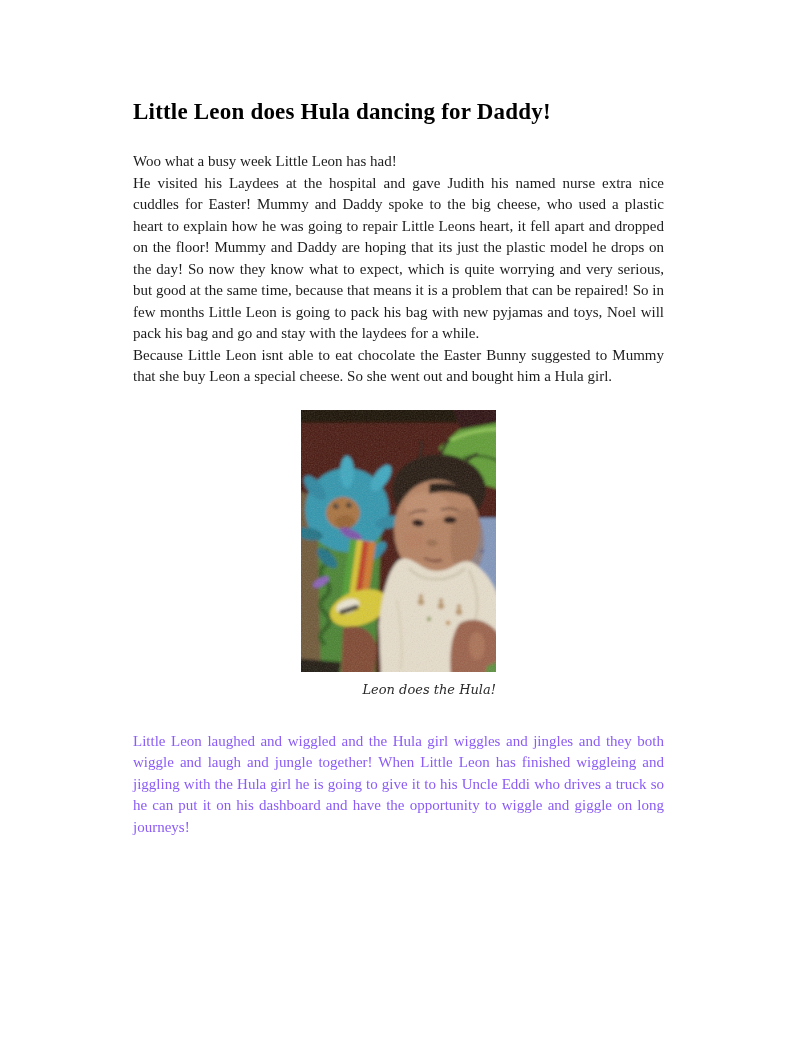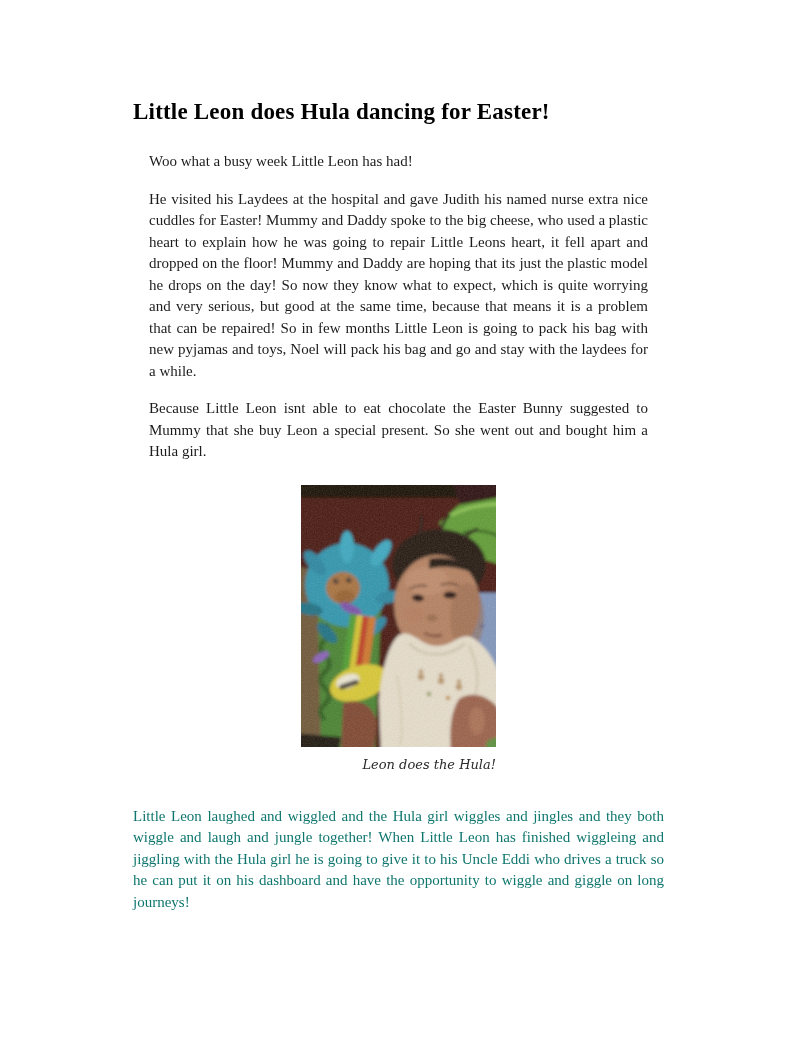--- a/index.html
+++ b/index.html
@@ -25,21 +25,21 @@
     color: #000000;
     font-family: "Liberation Serif", serif;
   }
   .body-text {
     margin-top: 26px;
     font-size: 15px;
     line-height: 21.5px;
     text-align: justify;
     color: #1c1c1c;
   }
-  .body-text p { margin: 16px; }
+  .body-text p { margin: 0; }
   .photo-figure {
     margin: 22px auto 0 auto;
     width: 195px;
     text-align: right;
   }
   .photo-frame {
     width: 195px; height: 262px;
     overflow: hidden;
     display: block;
     background: #47130d;
@@ -50,43 +50,43 @@
     font-style: italic;
     color: #2a2a2a;
     font-family: "DejaVu Serif", serif;
     white-space: nowrap;
   }
   .final-para {
     margin-top: 34px;
     font-size: 15px;
     line-height: 21.5px;
     text-align: justify;
-    color: #0f766e;
+    color: #8b5cf6;
   }
   .page-number {
     position: absolute;
     top: 1012px; left: 0;
     width: 100%;
     text-align: center;
     font-size: 13.5px;
     color: #4a4a4a;
   }
 </style>
 </head>
 <body>
 
 <div class="page">
   <div class="content">
 
-    <h1 class="doc-title">Little Leon does Hula dancing for Easter!</h1>
+    <h1 class="doc-title">Little Leon does Hula dancing for Daddy!</h1>
 
     <div class="body-text">
       <p>Woo what a busy week Little Leon has had!</p>
       <p>He visited his Laydees at the hospital and gave Judith his named nurse extra nice cuddles for Easter!  Mummy and Daddy spoke to the big cheese, who used a plastic heart to explain how he was going to repair Little Leons heart, it fell apart and dropped on the floor! Mummy and Daddy are hoping that its just the plastic model he drops on the day! So now they know what to expect, which is quite worrying and very serious, but good at the same time, because that means it is a problem that can be repaired!  So in few months Little Leon is going to pack his bag with new pyjamas and toys, Noel will pack his bag and go and stay with the laydees for a while.</p>
-      <p>Because Little Leon isnt able to eat chocolate the Easter Bunny suggested to Mummy that she buy Leon a special present.  So she went out and bought him a Hula girl.</p>
+      <p>Because Little Leon isnt able to eat chocolate the Easter Bunny suggested to Mummy that she buy Leon a special cheese.  So she went out and bought him a Hula girl.</p>
     </div>
 
     <figure class="photo-figure" style="margin-left:auto;margin-right:auto;">
       <div class="photo-frame">
         <svg width="195" height="262" viewBox="0 0 195 262" xmlns="http://www.w3.org/2000/svg">
           <defs>
             <filter id="softblur" x="-10%" y="-10%" width="120%" height="120%">
               <feGaussianBlur stdDeviation="1.8"></feGaussianBlur>
             </filter>
             <filter id="grain">

